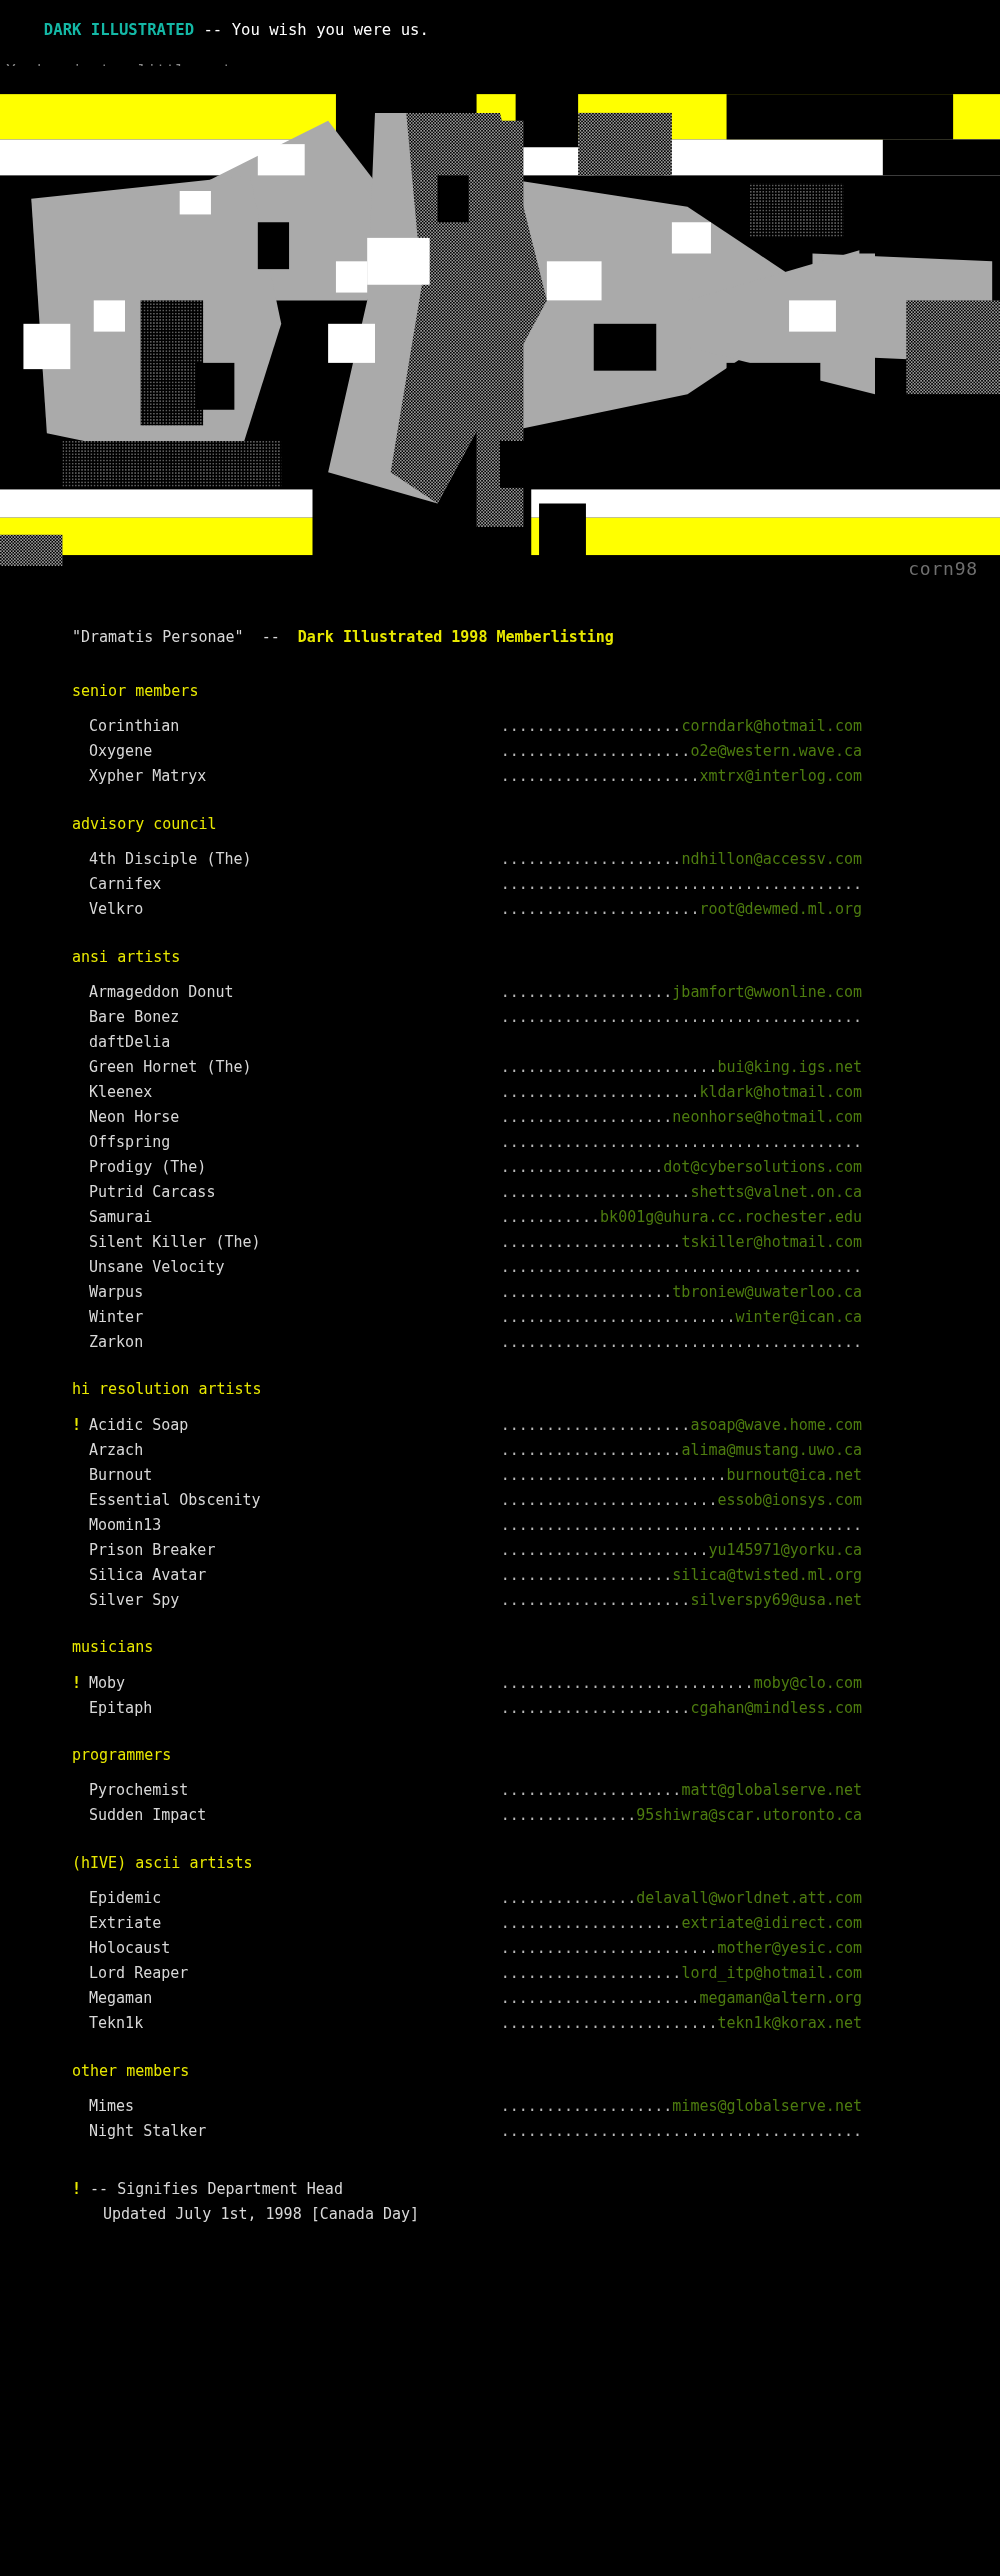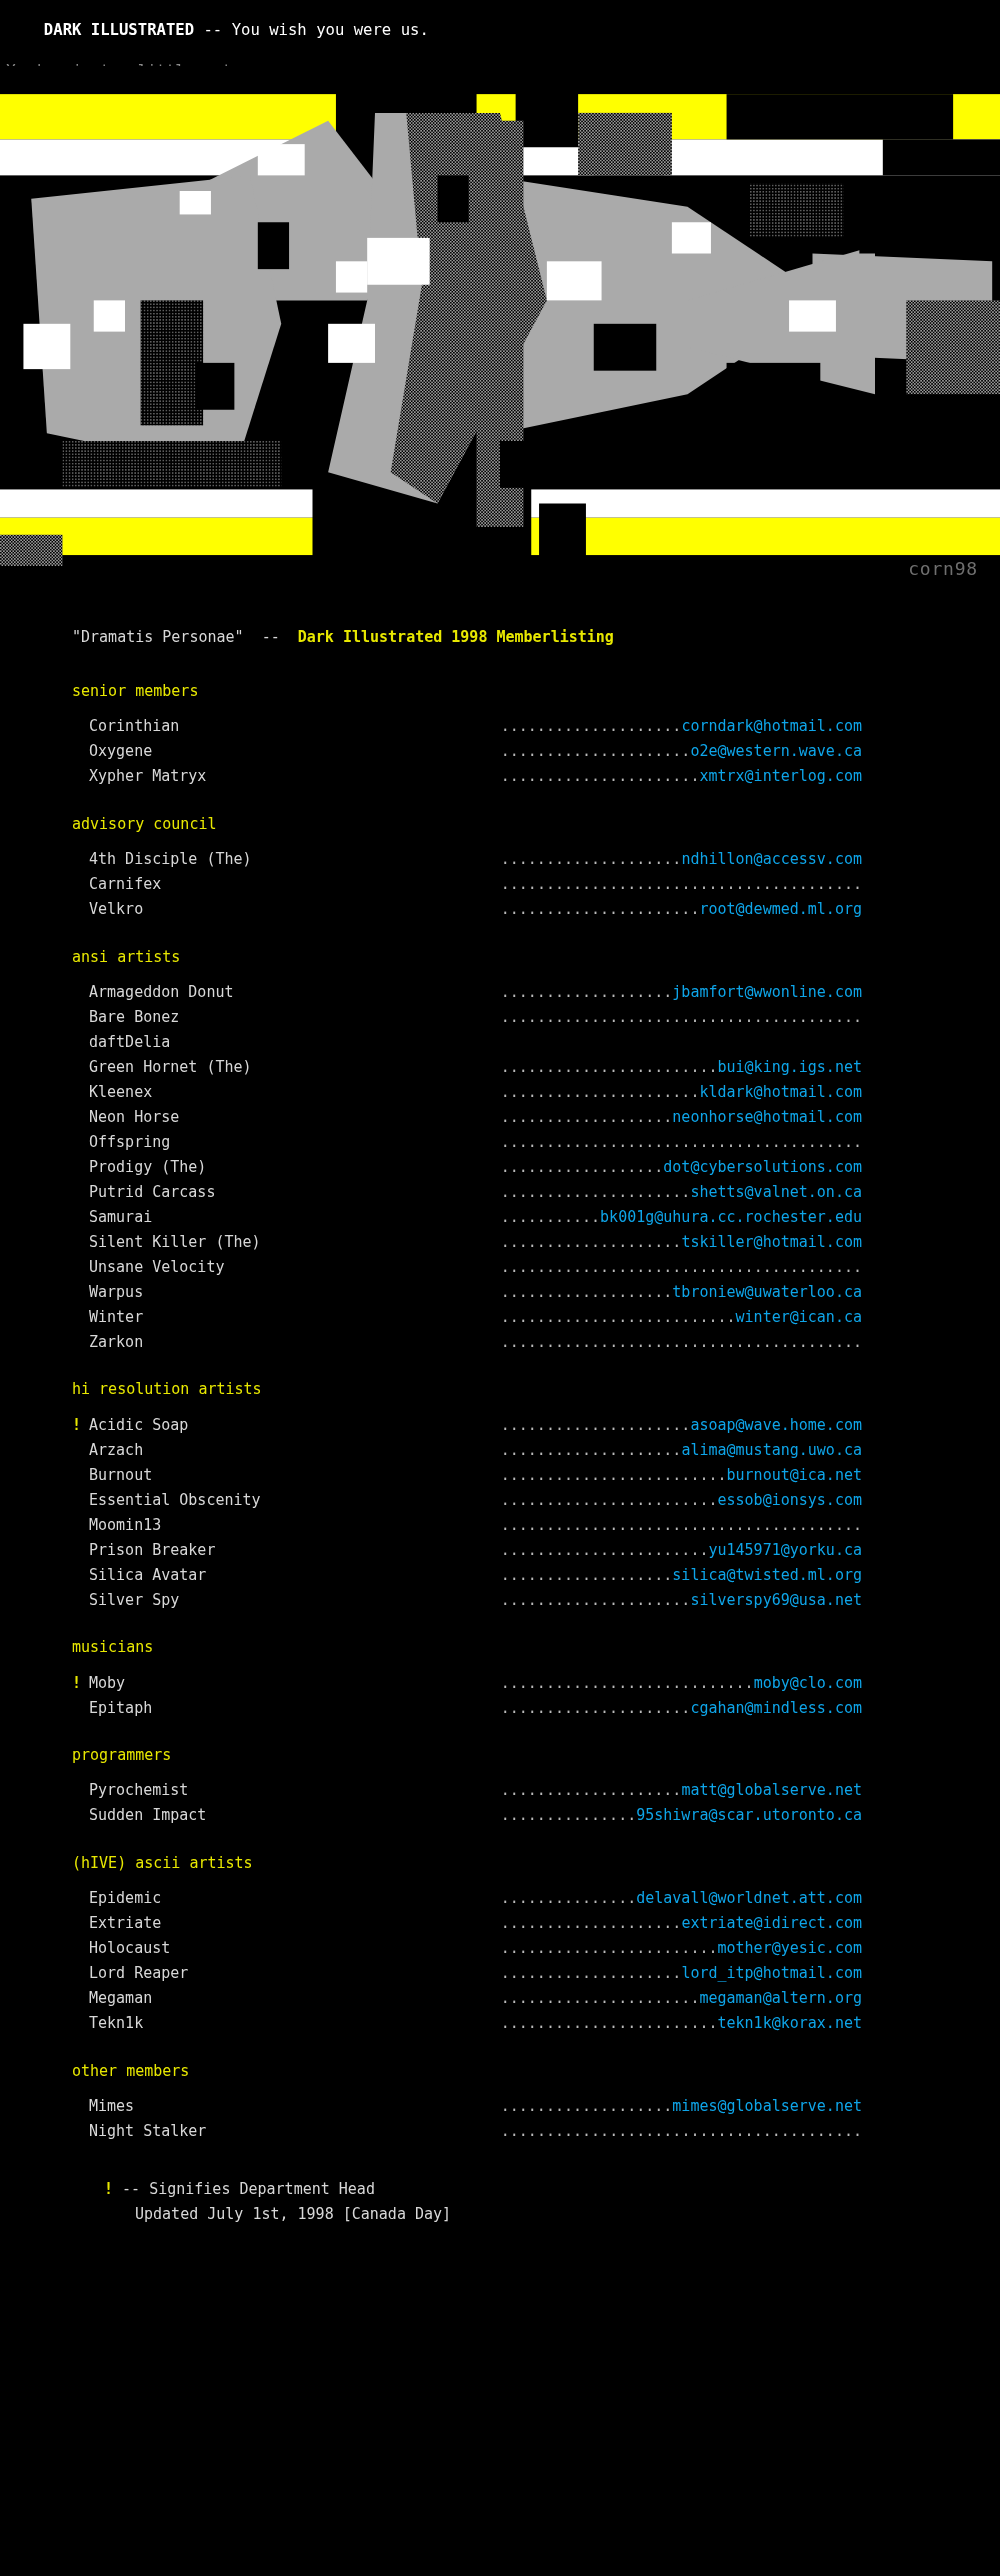--- a/index.html
+++ b/index.html
@@ -25,21 +25,21 @@
   .top-header {
     position: absolute;
     left: 6.3px;
     top: 0px;
     font-size: 15.6px;
     line-height: 20.3px;
     letter-spacing: 0px;
     white-space: pre;
   }
   .hdr-title {
-    color: #ffffff;
+    color: #14b8a6;
     font-weight: bold;
   }
   .hdr-tag {
     color: #ffffff;
   }
   .hdr-sub {
     color: #8a8a8a;
     display: block;
   }
 
@@ -133,27 +133,27 @@
     width: 453px;
     text-align: right;
     color: #d8d8d8;
     white-space: pre;
     overflow: hidden;
   }
   .dots {
     color: #b9b9b9;
   }
   .mail {
-    color: #0ea5e9;
+    color: #4d7c0f;
     text-align: center;
   }
 
   
   .footer {
-    margin-left: 104px;
+    margin-left: 72px;
     margin-top: 33px;
     font-size: 15px;
     line-height: 25px;
     white-space: pre;
     color: #d8d8d8;
   }
   .footer .legend-bang {
     color: #e8e800;
     font-weight: bold;
   }

